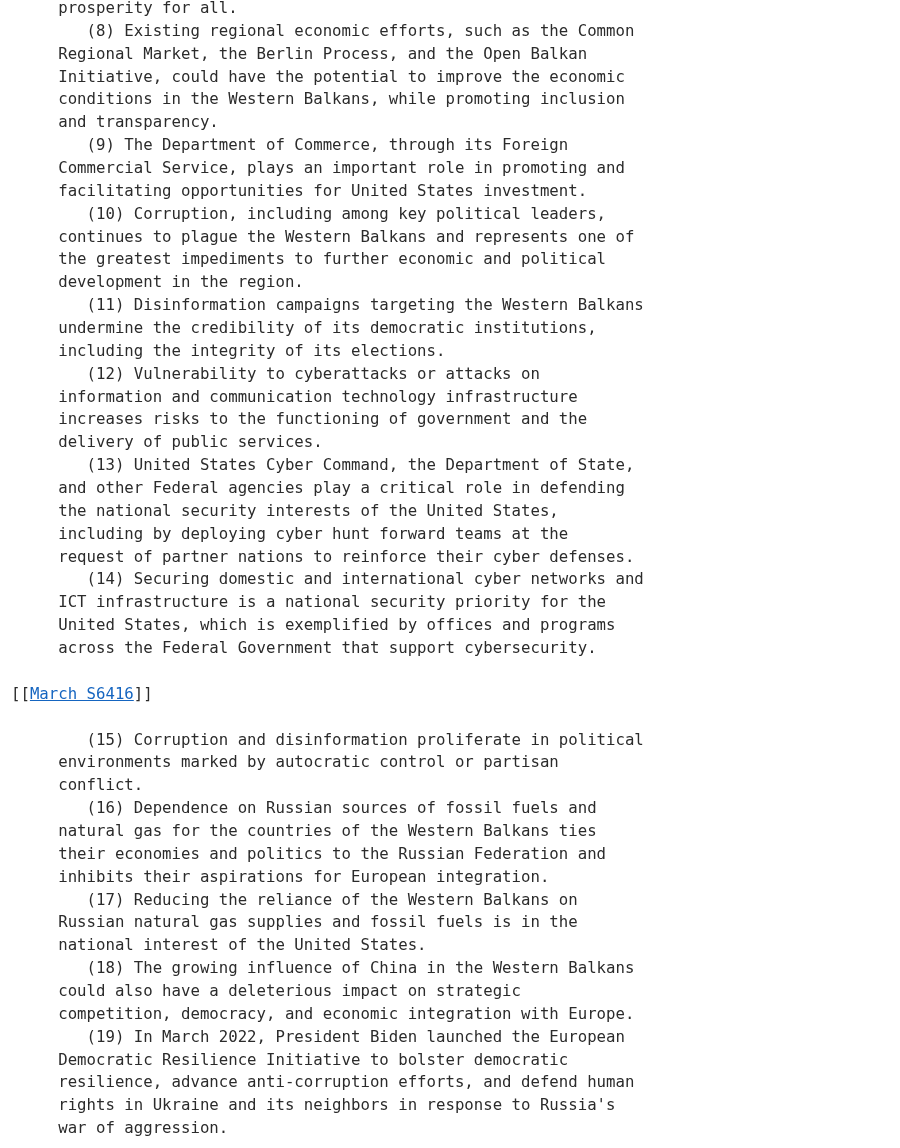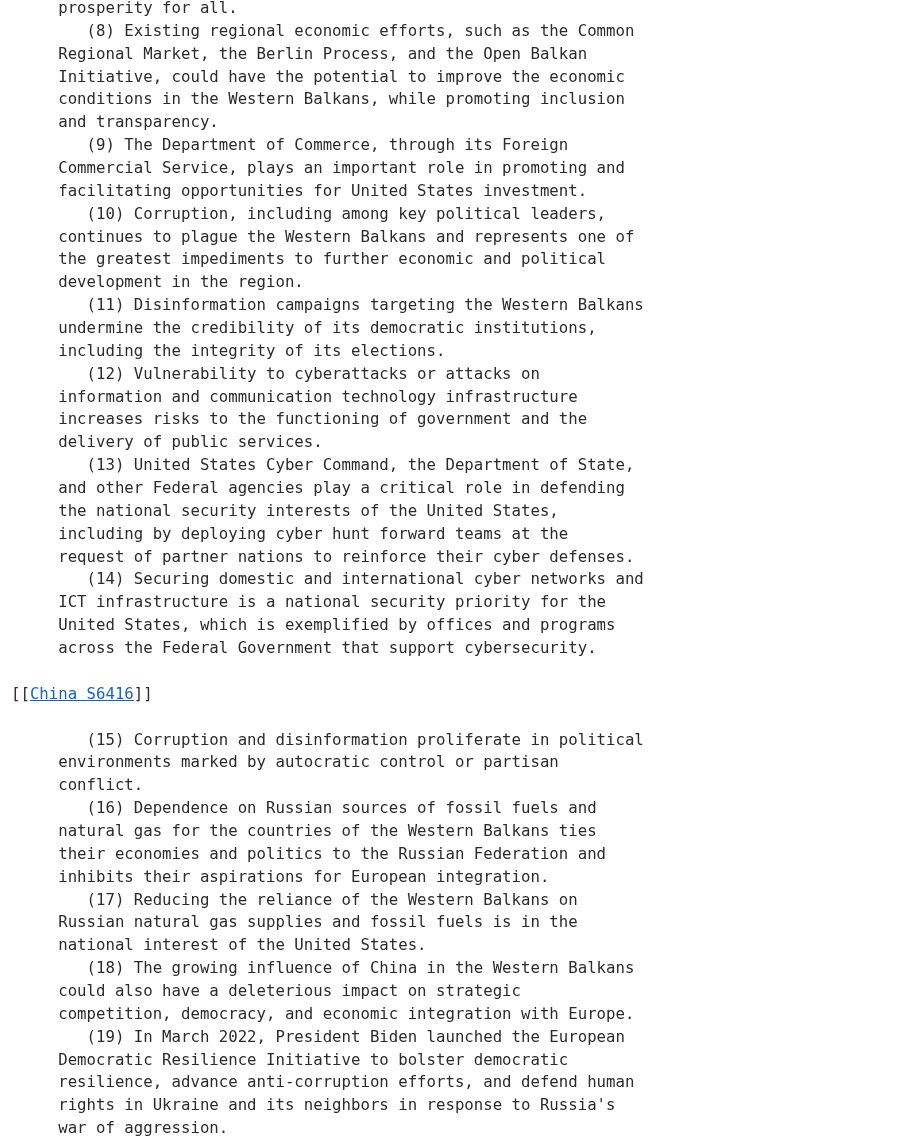--- a/index.html
+++ b/index.html
@@ -58,21 +58,21 @@
         (13) United States Cyber Command, the Department of State,
      and other Federal agencies play a critical role in defending
      the national security interests of the United States,
      including by deploying cyber hunt forward teams at the
      request of partner nations to reinforce their cyber defenses.
         (14) Securing domestic and international cyber networks and
      ICT infrastructure is a national security priority for the
      United States, which is exemplified by offices and programs
      across the Federal Government that support cybersecurity.
 
-</span><span><span>[[</span><a href="#" class="page-link">China S6416</a><span>]]</span></span><span>
+</span><span><span>[[</span><a href="#" class="page-link">March S6416</a><span>]]</span></span><span>
 
         (15) Corruption and disinformation proliferate in political
      environments marked by autocratic control or partisan
      conflict.
         (16) Dependence on Russian sources of fossil fuels and
      natural gas for the countries of the Western Balkans ties
      their economies and politics to the Russian Federation and
      inhibits their aspirations for European integration.
         (17) Reducing the reliance of the Western Balkans on
      Russian natural gas supplies and fossil fuels is in the

